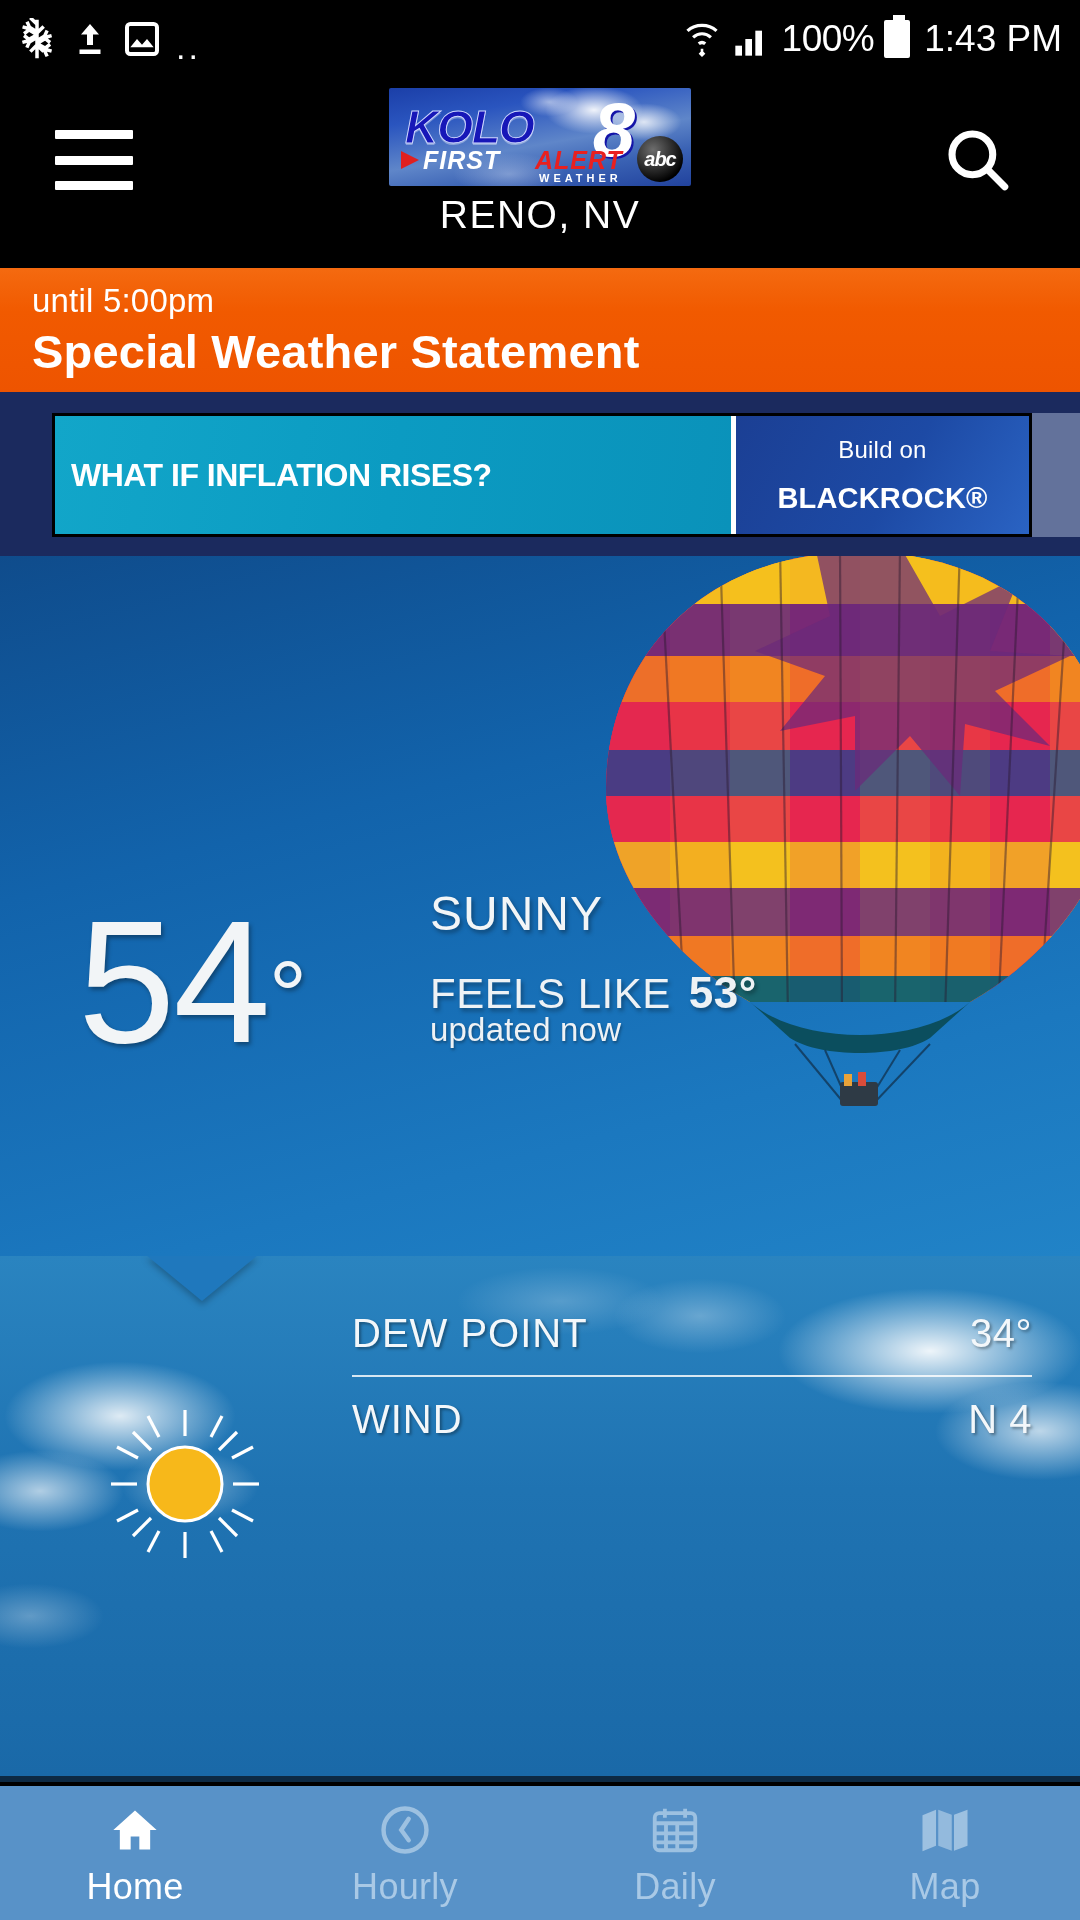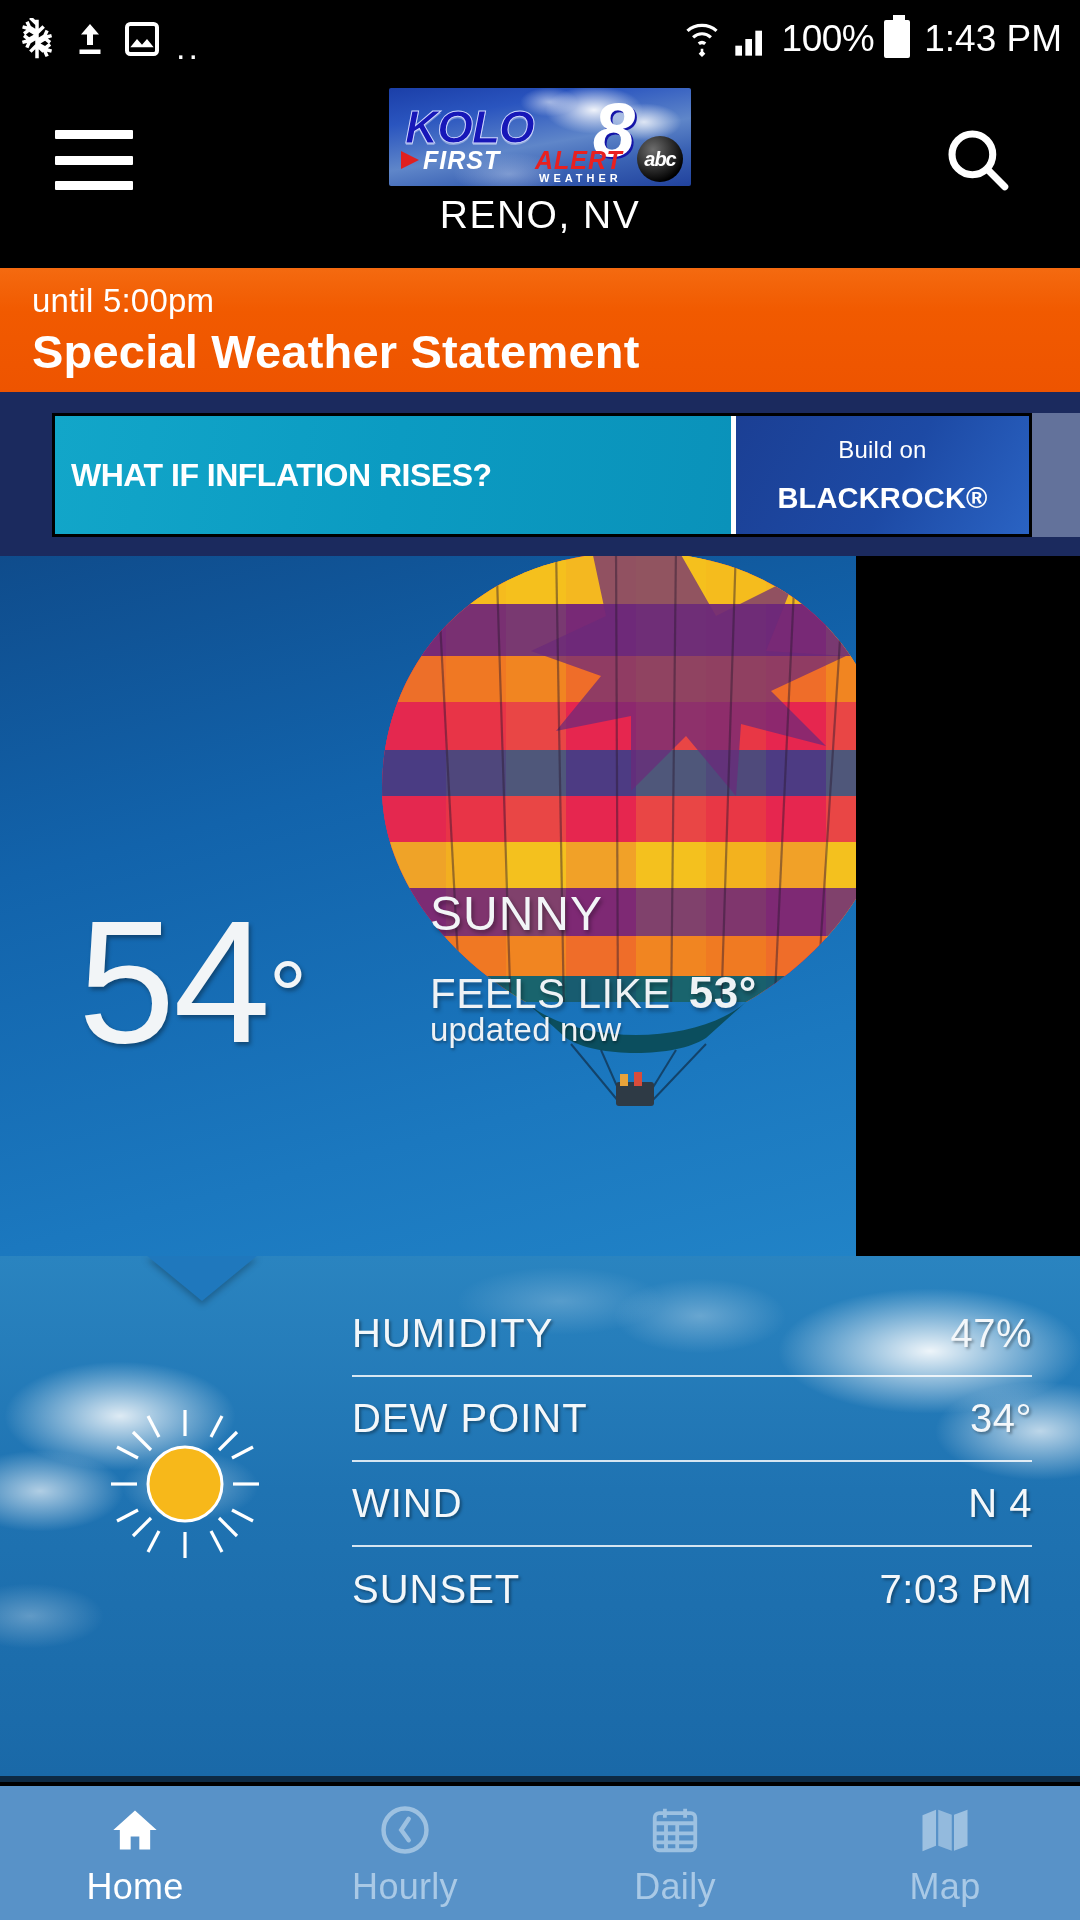--- a/index.html
+++ b/index.html
@@ -142,21 +142,21 @@
   }
   .ad-build{ font-size:24px; font-weight:400; letter-spacing:.2px; }
   .ad-brand{ font-size:29px; font-weight:bold; letter-spacing:.2px; margin-top:18px;}
   .ad-filler{
     position:absolute; right:0; top:21px; width:56px; height:124px;
     background:#63729b;
   }
 
   
   .hero{
-    position:absolute; top:556px; left:0; width:856px; height:700px;
+    position:absolute; top:556px; left:0; width:1080px; height:700px;
     overflow:hidden;
     background:linear-gradient(165deg,#0f4c8c 0%,#1263ab 35%,#1b78bf 75%,#2183c7 100%);
   }
   .balloon{
     position:absolute; right:-40px; top:-10px; width:520px; height:560px;
   }
   .hero-temp{
     position:absolute; left:78px; top:346px;
     font-size:175px; line-height:160px; font-weight:200; color:#f2f5f7;
     text-shadow:2px 3px 4px rgba(0,0,0,.35);
@@ -424,35 +424,27 @@
         <path d="M12 43 l21 11"></path>
           <path d="M127 106 l21 11"></path>
         <path d="M12 117 l21 -11"></path>
           <path d="M127 54 l21 -11"></path>
       </g>
       <circle cx="80" cy="80" r="37" fill="#f7b81a" stroke="#ffffff" stroke-width="3"></circle>
     </svg>
 
     <div class="detail-list">
       <div class="detail-row">
-        <span class="detail-label">HUMIDITY</span>
-        <span class="detail-value">47%</span>
-      </div>
-      <div class="detail-row">
         <span class="detail-label">DEW POINT</span>
         <span class="detail-value">34°</span>
       </div>
       <div class="detail-row">
         <span class="detail-label">WIND</span>
         <span class="detail-value">N 4</span>
       </div>
-      <div class="detail-row">
-        <span class="detail-label">SUNSET</span>
-        <span class="detail-value">7:03 PM</span>
-      </div>
     </div>
   </div>
 
   <div class="navsep"></div>
   <div class="nav">
 
     <div class="nav-item active">
       <span class="nav-ico">
         <svg width="58" height="52" viewBox="0 0 24 24" fill="#ffffff">
           <path d="M12 3L2 12h3v9h5v-6h4v6h5v-9h3z"></path>

